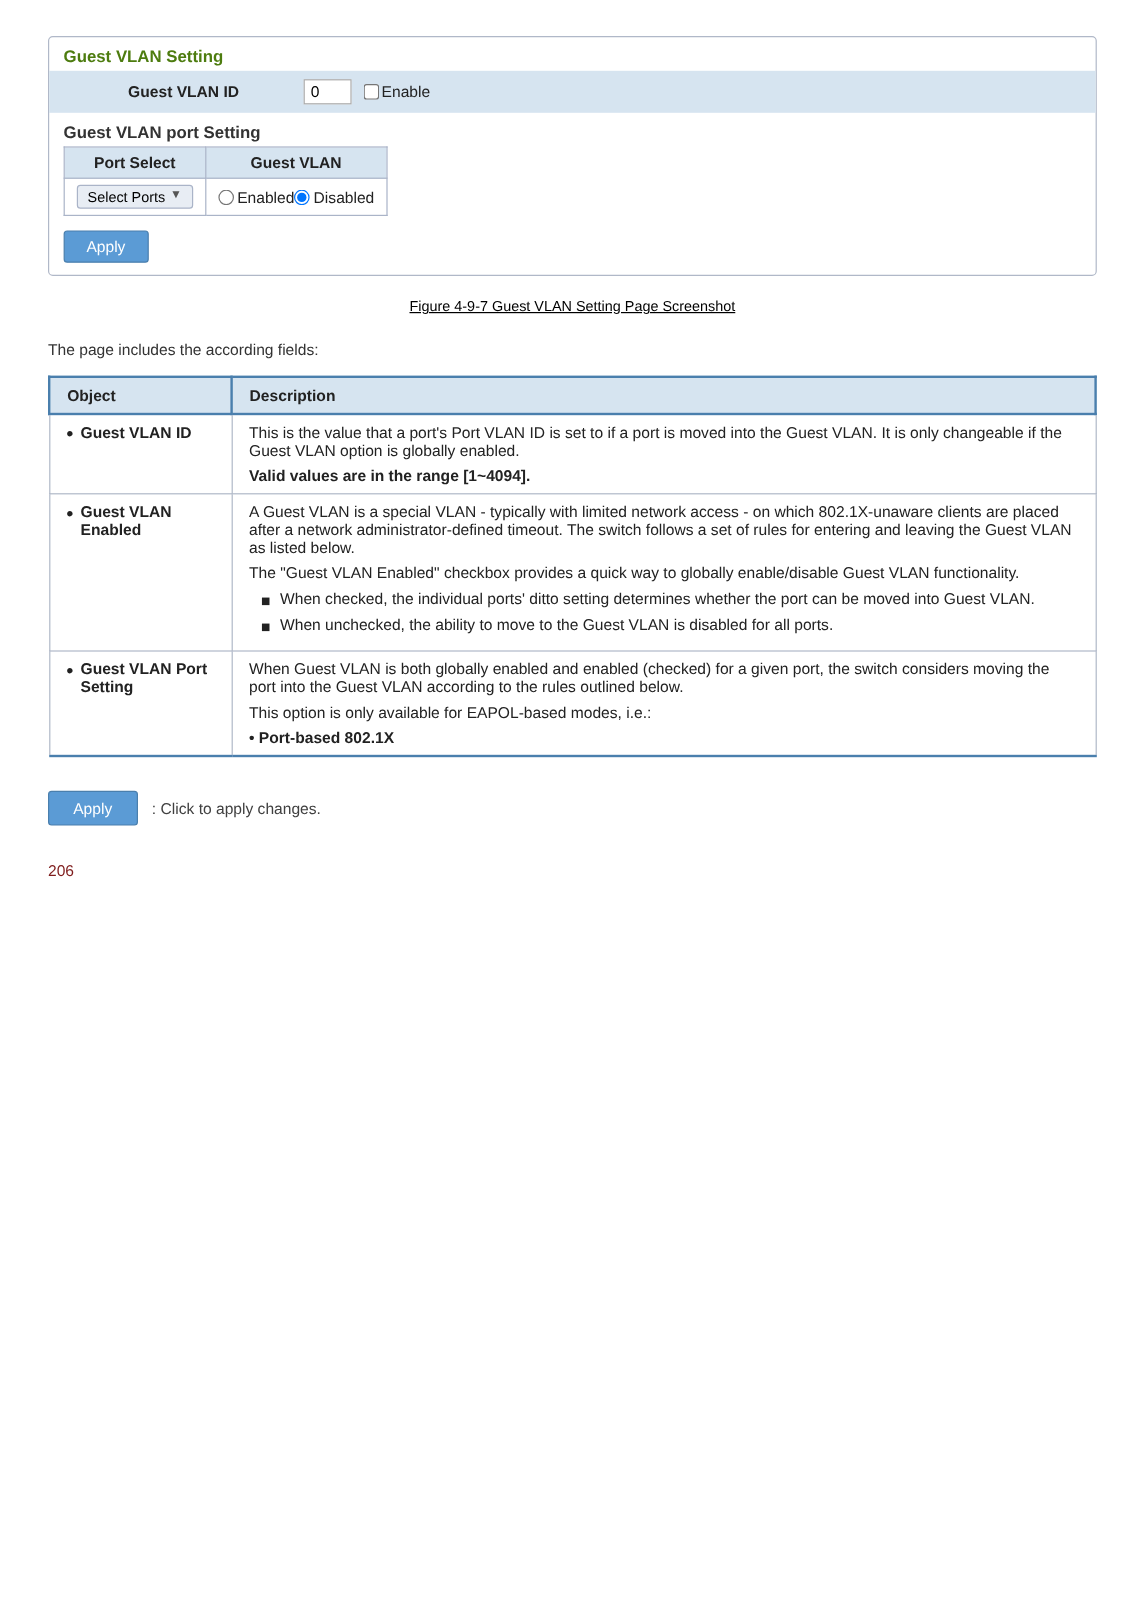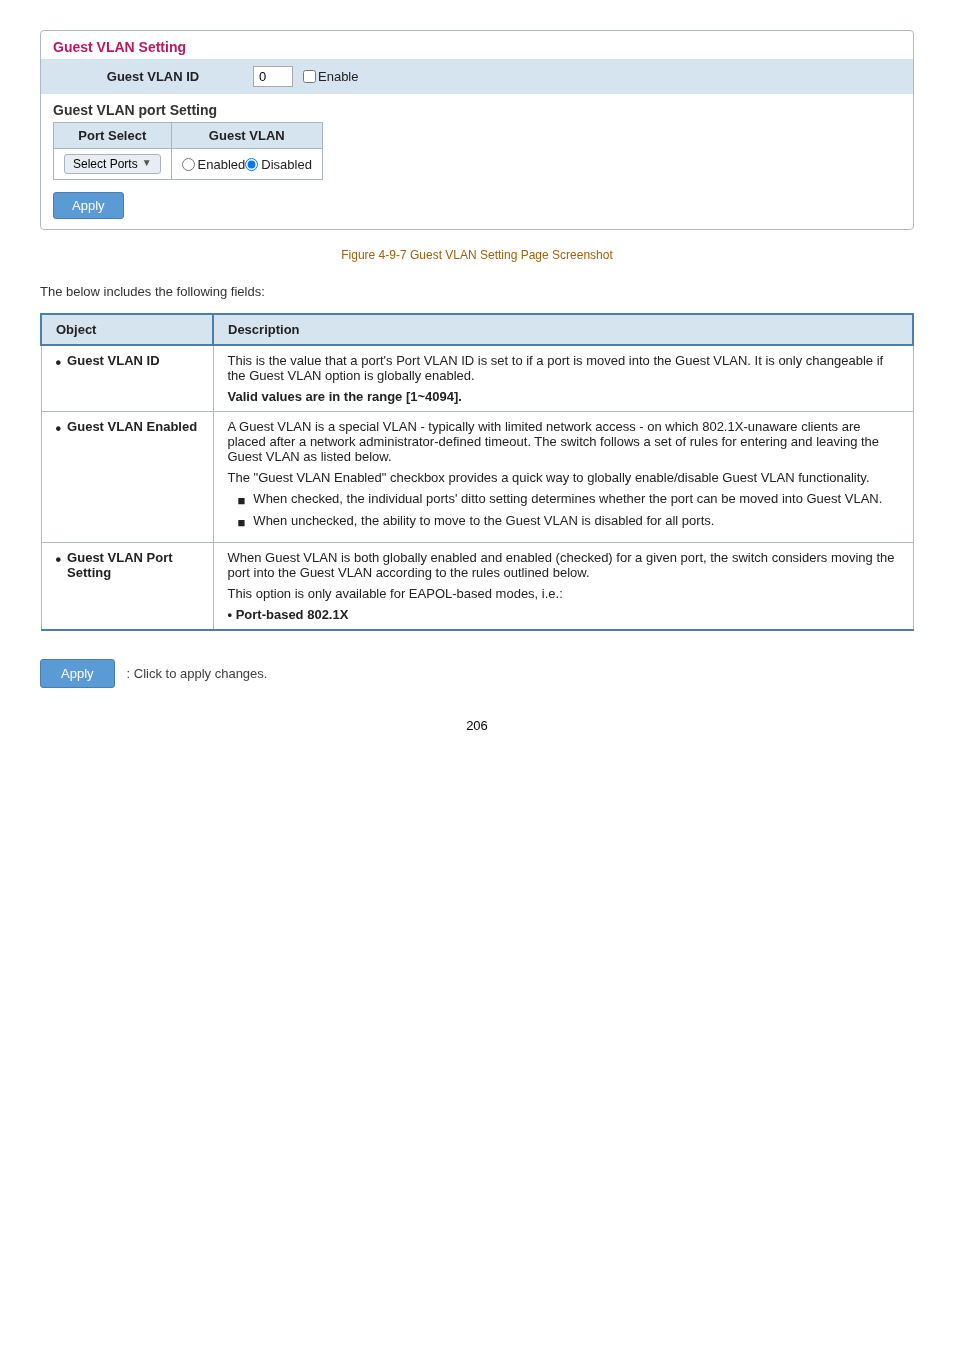--- a/index.html
+++ b/index.html
@@ -16,21 +16,21 @@
     
     .panel {
       border: 1px solid #b0b8c8;
       border-radius: 4px;
       margin-bottom: 18px;
       background: #fff;
     }
     .panel-title {
       font-size: 14px;
       font-weight: bold;
-      color: #be185d;
+      color: #4d7c0f;
       padding: 8px 12px 4px 12px;
       border-bottom: none;
     }
     .vlan-id-row {
       background: #d6e4f0;
       padding: 7px 12px;
       display: flex;
       align-items: center;
       margin: 0 0 0 0;
     }
@@ -117,22 +117,23 @@
       padding: 5px 18px;
       font-size: 13px;
       cursor: pointer;
       margin: 4px 12px 10px 12px;
     }
 
     
     .figure-caption {
       text-align: center;
       font-size: 12px;
-      color: #a16207;
+      color: #000000;
       margin: 10px 0 22px 0;
+      text-decoration: underline;
     }
 
     
     .page-description {
       font-size: 13px;
       color: #333;
       margin-bottom: 14px;
     }
 
     
@@ -152,21 +153,21 @@
     .desc-table td {
       border: 1px solid #b0b8c8;
       padding: 7px 14px;
       font-size: 13px;
       vertical-align: top;
     }
     .desc-table tr:last-child td {
       border-bottom: 2px solid #4a7fad;
     }
     .object-cell {
-      width: 172px;
+      width: 152px;
       font-weight: bold;
     }
     .bullet {
       display: flex;
       align-items: flex-start;
       gap: 6px;
     }
     .bullet .dot {
       font-size: 16px;
       line-height: 1.2;
@@ -214,23 +215,23 @@
       font-size: 13px;
       cursor: pointer;
     }
     .buttons-desc {
       font-size: 13px;
       color: #404040;
     }
 
     
     .page-number {
-      text-align: center;
-      font-size: 13px;
-      color: #000000;
+      text-align: left;
+      font-size: 13px;
+      color: #7f1d1d;
       margin-top: 30px;
     }
   </style>
 </head>
 <body>
 
 <div class="panel">
   <div class="panel-title">Guest VLAN Setting</div>
 
   
@@ -277,21 +278,21 @@
       </tr>
     </tbody>
   </table>
 
   
   <button class="apply-btn">Apply</button>
 </div>
 
 <div class="figure-caption">Figure 4-9-7 Guest VLAN Setting Page Screenshot</div>
 
-<p class="page-description">The below includes the following fields:</p>
+<p class="page-description">The page includes the according fields:</p>
 
 <table class="desc-table">
   <thead>
     <tr>
       <th class="object-cell">Object</th>
       <th>Description</th>
     </tr>
   </thead>
   <tbody id="desc-table-body">
   <tr>

